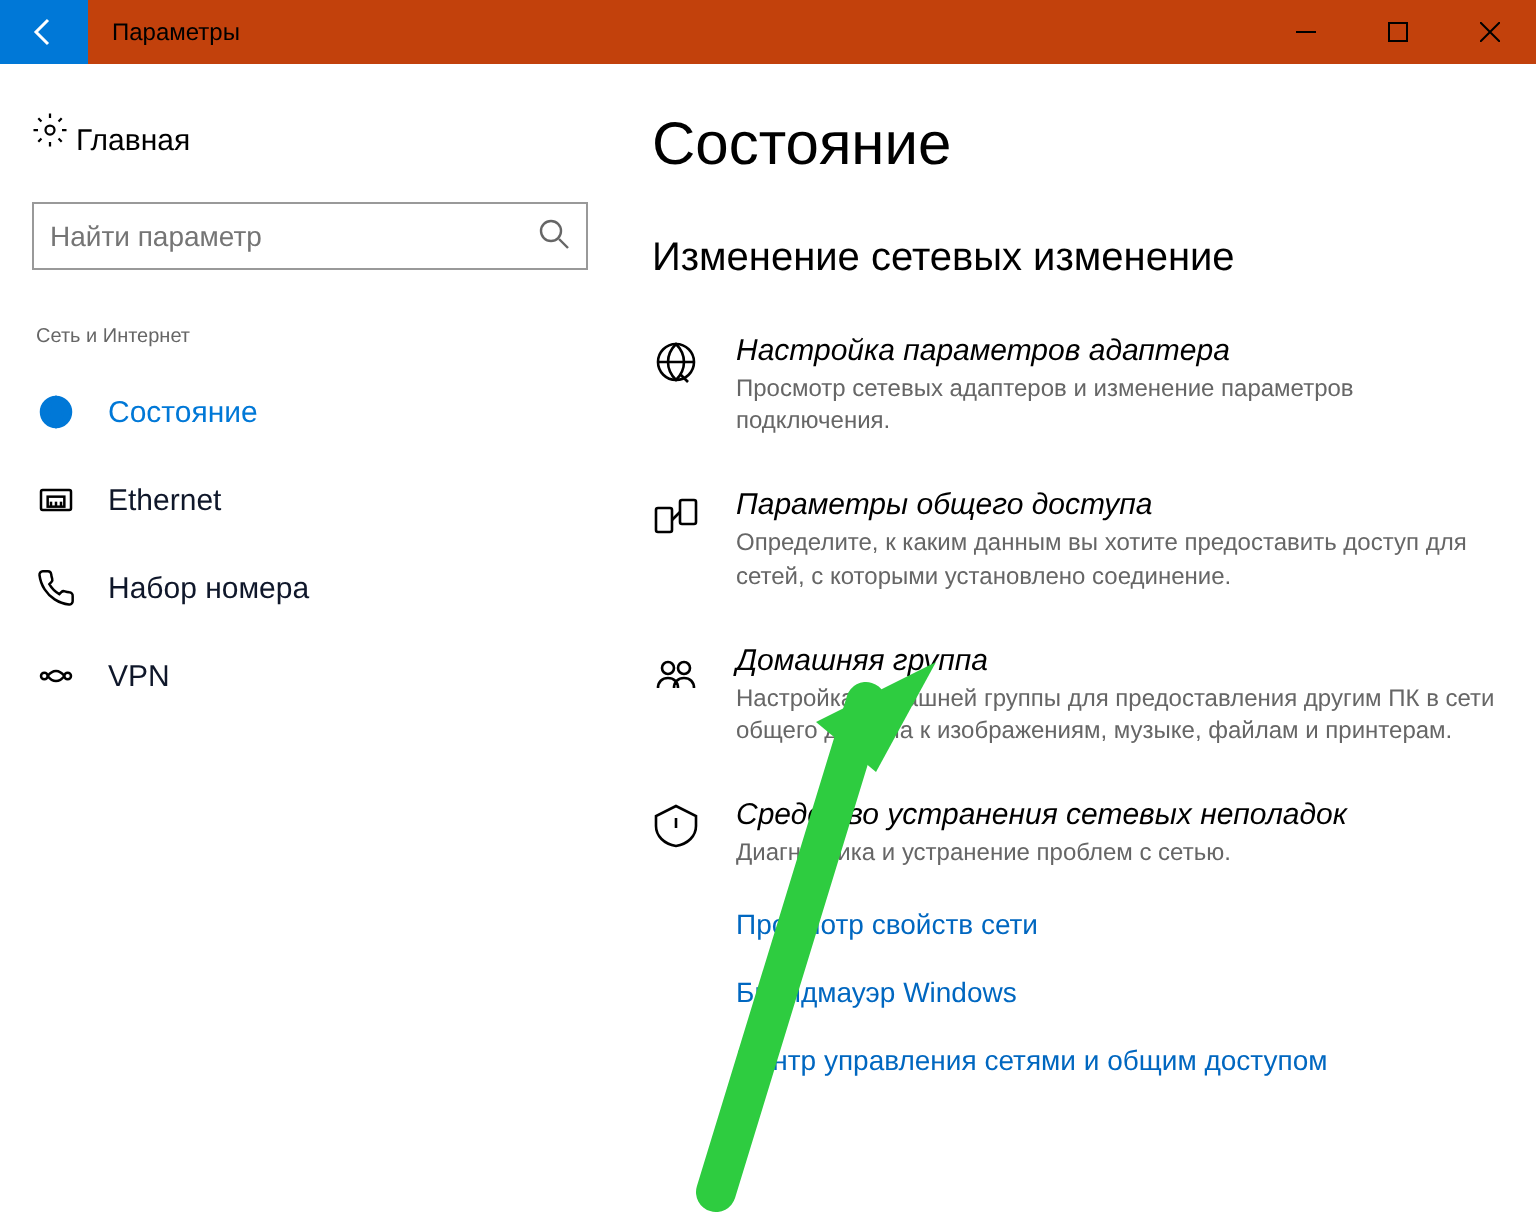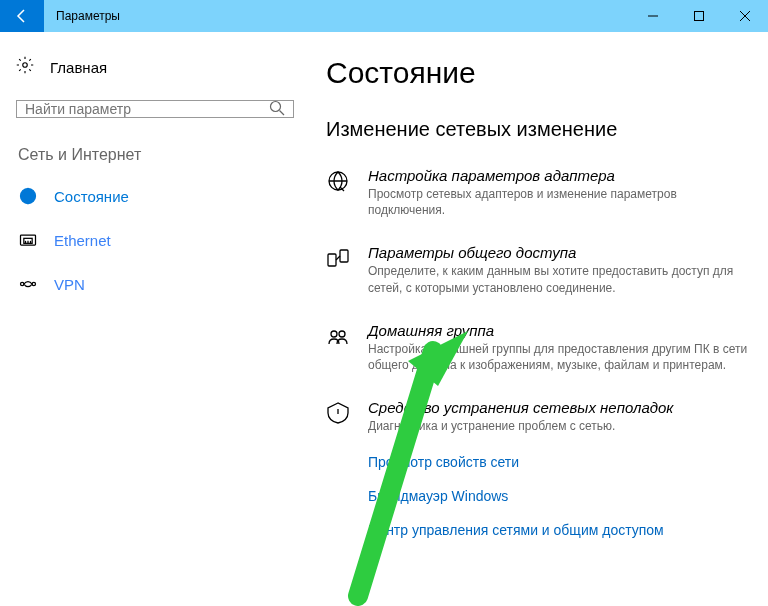--- a/index.html
+++ b/index.html
@@ -12,21 +12,21 @@
       width: 768px;
       height: 606px;
       background: #fff;
       overflow: hidden;
       position: relative;
     }
     .titlebar {
       height: 32px;
       display: flex;
       align-items: center;
-      background: #7dd3fc;
+      background: #c2410c;
       border-bottom: 1px solid transparent;
     }
     .back-btn {
       width: 44px;
       height: 32px;
       background: #0078d7;
       color: #fff;
       display: flex;
       align-items: center;
       justify-content: center;
@@ -53,67 +53,67 @@
     .content {
       display: flex;
       height: calc(100% - 32px);
     }
     .sidebar {
       width: 310px;
       padding: 18px 16px 0 16px;
     }
     .home-row {
       display: flex;
-      align-items: center;
-      gap: 16px;
+      align-items: flex-end;
+      gap: 4px;
       padding: 6px 0;
       margin-bottom: 16px;
     }
     .gear-icon svg {
       width: 18px;
       height: 18px;
     }
     .home-label {
       font-size: 15px;
       color: #000;
     }
     .search-box {
       width: 278px;
-      height: 18px;
+      height: 34px;
       border: 1px solid #999;
       display: flex;
       align-items: center;
       padding: 0 8px;
       margin-bottom: 28px;
     }
     .search-box input {
       border: none;
       outline: none;
       flex: 1;
       font-size: 14px;
       color: #666;
     }
     .search-icon {
       color: #666;
       font-size: 14px;
     }
     .category-header {
-      font-size: 16px;
+      font-size: 10px;
       color: #666;
       margin-bottom: 10px;
       padding-left: 2px;
     }
     .nav-item {
       display: flex;
       align-items: center;
       gap: 16px;
       height: 44px;
       padding: 0 2px;
       font-size: 15px;
-      color: #3b82f6;
+      color: #0f172a;
       cursor: pointer;
     }
     .nav-item.active {
       color: #0078d7;
     }
     .nav-item.active .nav-icon svg {
       stroke: #0078d7;
       fill: #0078d7;
     }
     .nav-icon {
@@ -254,20 +254,28 @@
             <rect x="3" y="6" width="18" height="12" rx="1"></rect>
             <rect x="7" y="10" width="10" height="6"></rect>
             <line x1="9" y1="16" x2="9" y2="13"></line>
             <line x1="12" y1="16" x2="12" y2="13"></line>
             <line x1="15" y1="16" x2="15" y2="13"></line>
           </svg>
       </span>
       <span>Ethernet</span>
     </div>
 
+    <div class="nav-item">
+      <span class="nav-icon">
+        <svg viewBox="0 0 24 24" width="20" height="20" fill="none" stroke="#000" stroke-width="1.5">
+            <path d="M22 16.9v3a2 2 0 0 1-2.2 2 19.8 19.8 0 0 1-8.6-3.1 19.5 19.5 0 0 1-6-6A19.8 19.8 0 0 1 2.1 4.2 2 2 0 0 1 4.1 2h3a2 2 0 0 1 2 1.7c.1.9.3 1.8.6 2.7a2 2 0 0 1-.5 2.1L8 9.7a16 16 0 0 0 6 6l1.2-1.2a2 2 0 0 1 2.1-.5c.9.3 1.8.5 2.7.6A2 2 0 0 1 22 16.9z"></path>
+          </svg>
+      </span>
+      <span>Набор номера</span>
+    </div>
 
     <div class="nav-item">
       <span class="nav-icon">
         <svg viewBox="0 0 24 24" width="20" height="20" fill="none" stroke="#000" stroke-width="1.5">
             <circle cx="5" cy="12" r="2"></circle>
             <circle cx="19" cy="12" r="2"></circle>
             <path d="M7 12c3-4 7-4 10 0M7 12c3 4 7 4 10 0"></path>
           </svg>
       </span>
       <span>VPN</span>

